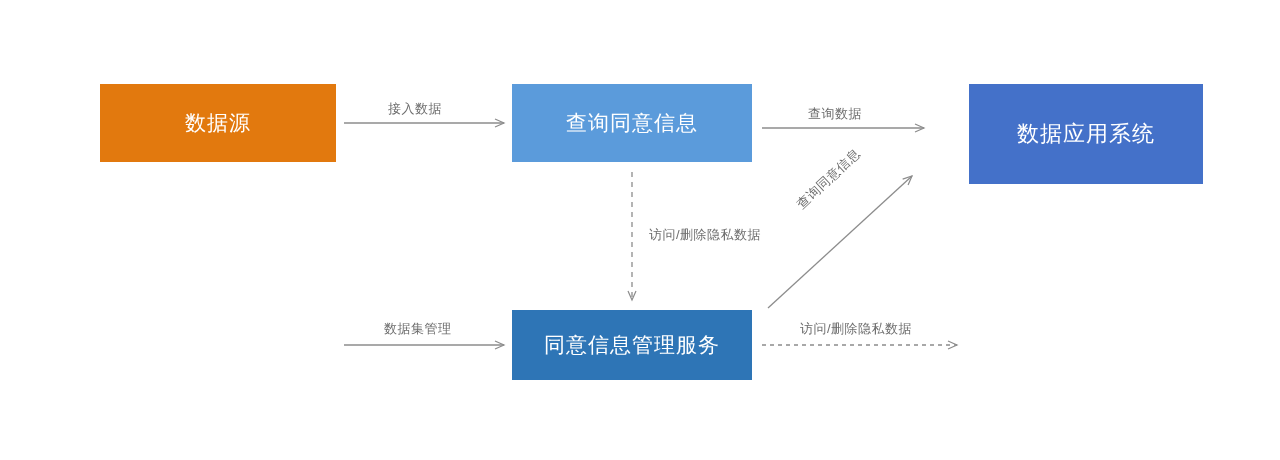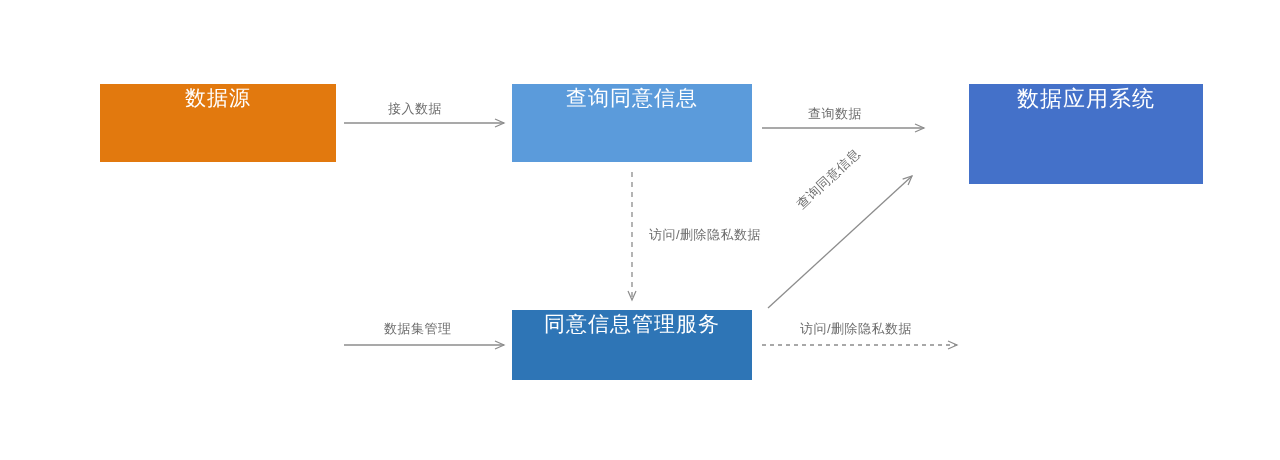--- a/index.html
+++ b/index.html
@@ -13,21 +13,21 @@
   #canvas {
     position: relative;
     width: 1280px;
     height: 460px;
     background: #ffffff;
     overflow: hidden;
   }
   .node {
     position: absolute;
     display: flex;
-    align-items: flex-start;
+    align-items: center;
     justify-content: center;
     box-sizing: border-box;
     color: #ffffff;
     letter-spacing: 1px;
     white-space: nowrap;
   }
   .node-label {
     display: block;
   }
 

